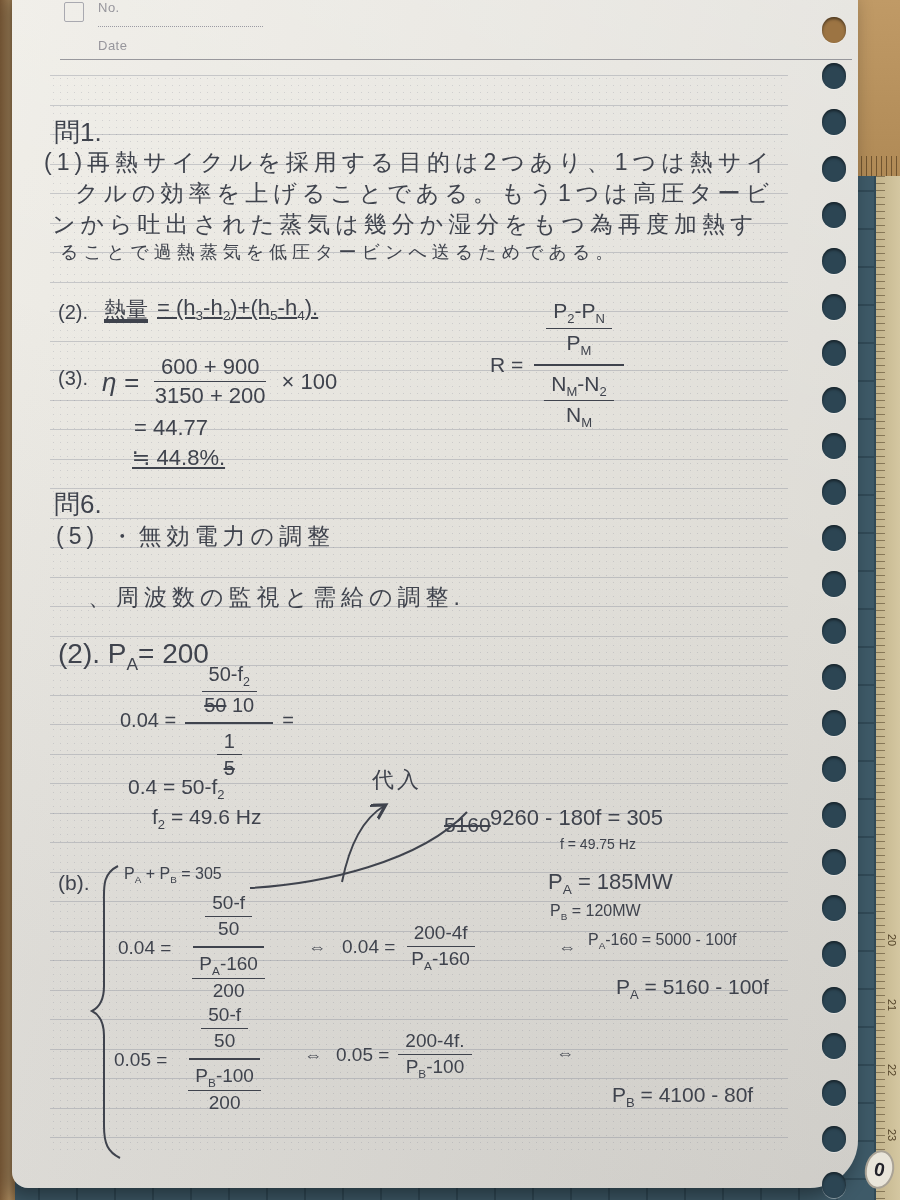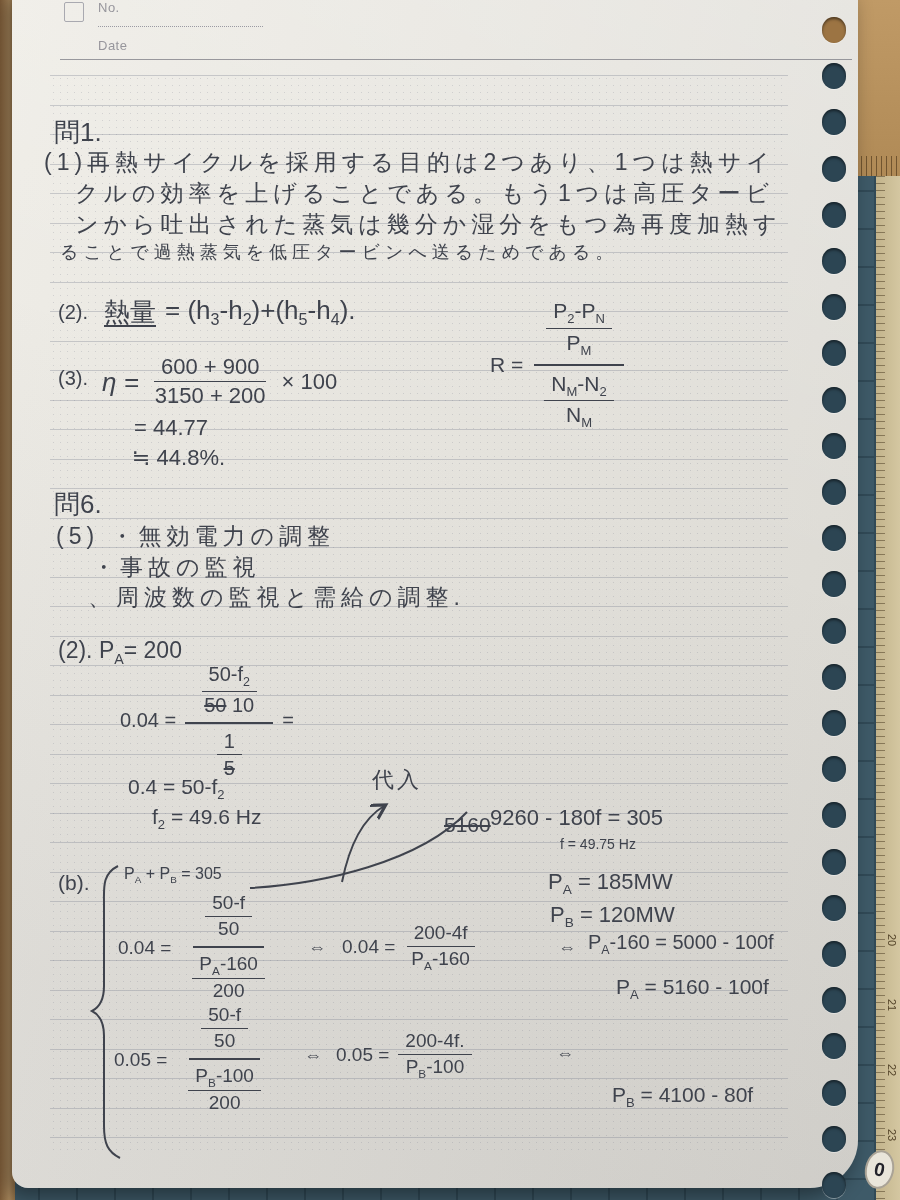--- a/index.html
+++ b/index.html
@@ -88,25 +88,25 @@
 
     <div class="checkbox"></div>
     <div class="print" style="left:86px;top:14px;">No.</div>
     <div class="dotted-line"></div>
     <div class="print" style="left:86px;top:52px;">Date</div>
     <div class="solid-line"></div>
 
     <div class="hw" style="left:42px;top:130px;font-size:26px;">問1.</div>
     <div class="hw jp" style="left:32px;top:162px;font-size:23px;">(1)再熱サイクルを採用する目的は2つあり、1つは熱サイ</div>
     <div class="hw jp" style="left:63px;top:193px;font-size:23px;">クルの効率を上げることである。もう1つは高圧タービ</div>
-    <div class="hw jp" style="left:40px;top:224px;font-size:23px;margin-left:23px;">ンから吐出された蒸気は幾分か湿分をもつ為再度加熱す</div>
+    <div class="hw jp" style="left:40px;top:224px;font-size:23px;">ンから吐出された蒸気は幾分か湿分をもつ為再度加熱す</div>
     <div class="hw jp" style="left:48px;top:255px;font-size:18px;">ることで過熱蒸気を低圧タービンへ送るためである。</div>
 
     <div class="hw" style="left:46px;top:314px;font-size:20px;">(2).</div>
-    <div class="hw eq" style="left:92px;top:308px;font-size:26px;">
+    <div class="hw eq" style="left:92px;top:308px;font-size:22px;text-decoration:underline;">
       <span class="u">熱量</span>
       <span>= (h<sub>3</sub>-h<sub>2</sub>)+(h<sub>5</sub>-h<sub>4</sub>).</span>
     </div>
 
     <div class="hw eq" style="left:478px;top:312px;font-size:21px;">
       <span>R =</span>
       <span class="frac bigfrac">
         <span class="num"><span class="frac">
           <span class="num">P<sub>2</sub>-P<sub>N</sub></span>
           <span class="den">P<sub>M</sub></span>
@@ -121,28 +121,27 @@
     <div class="hw" style="left:46px;top:380px;font-size:20px;">(3).</div>
     <div class="hw eq" style="left:90px;top:368px;font-size:22px;">
       <span style="font-style:italic;font-size:26px;">η =</span>
       <span class="frac">
         <span class="num">600 + 900</span>
         <span class="den">3150 + 200</span>
       </span>
       <span>× 100</span>
     </div>
     <div class="hw" style="left:122px;top:428px;font-size:22px;">= 44.77</div>
-    <div class="hw" style="left:120px;top:458px;font-size:22px;">≒ 44.8%.</div>
+    <div class="hw" style="left:120px;top:458px;font-size:22px;text-decoration:underline;">≒ 44.8%.</div>
 
     <div class="hw" style="left:42px;top:502px;font-size:26px;">問6.</div>
     <div class="hw jp" style="left:44px;top:536px;font-size:23px;">(5) ・無効電力の調整</div>
-    <div class="hw jp" style="left:80px;top:567px;font-size:23px;">・事故の監視</div>
     <div class="hw jp" style="left:76px;top:597px;font-size:23px;">、周波数の監視と需給の調整.</div>
 
-    <div class="hw" style="left:46px;top:650px;font-size:23px;">(2).  P<sub>A</sub>= 200</div>
+    <div class="hw" style="left:46px;top:650px;font-size:28px;">(2).  P<sub>A</sub>= 200</div>
 
     <div class="hw eq" style="left:108px;top:676px;font-size:20px;">
       <span>0.04 =</span>
       <span class="frac bigfrac">
         <span class="num"><span class="frac">
           <span class="num">50-f<sub>2</sub></span>
           <span class="den"><s>50</s> 10</span>
         </span></span>
         <span class="den"><span class="frac">
           <span class="num">1</span>
@@ -152,21 +151,21 @@
       <span>=</span>
     </div>
     <div class="hw" style="left:116px;top:788px;font-size:21px;">0.4 = 50-f<sub>2</sub></div>
     <div class="hw" style="left:140px;top:818px;font-size:21px;">f<sub>2</sub> = 49.6 Hz</div>
 
     <div class="hw" style="left:360px;top:780px;font-size:22px;letter-spacing:3px;font-family:Liberation Serif, serif;">代入</div>
     <div class="hw" style="left:432px;top:826px;font-size:21px;"><s>5160</s></div>
     <div class="hw" style="left:478px;top:818px;font-size:22px;">9260 - 180f = 305</div>
     <div class="hw" style="left:548px;top:850px;font-size:14px;">f = 49.75 Hz</div>
     <div class="hw" style="left:536px;top:882px;font-size:22px;">P<sub>A</sub> = 185MW</div>
-    <div class="hw" style="left:538px;top:915px;font-size:22px;">P<sub>B</sub> = 120MW</div>
+    <div class="hw" style="left:538px;top:915px;font-size:16px;">P<sub>B</sub> = 120MW</div>
 
     <div class="hw" style="left:46px;top:884px;font-size:21px;">(b).</div>
     <div class="hw" style="left:112px;top:878px;font-size:16px;">P<sub>A</sub> + P<sub>B</sub> = 305</div>
 
     <div class="hw eq" style="left:106px;top:906px;font-size:19px;">
       <span>0.04 =</span>
       <span class="frac bigfrac">
         <span class="num"><span class="frac">
           <span class="num">50-f</span>
           <span class="den">50</span>
@@ -179,21 +178,21 @@
     </div>
     <div class="hw" style="left:296px;top:950px;font-size:18px;">⇔</div>
     <div class="hw eq" style="left:330px;top:936px;font-size:19px;">
       <span>0.04 =</span>
       <span class="frac">
         <span class="num">200-4f</span>
         <span class="den">P<sub>A</sub>-160</span>
       </span>
     </div>
     <div class="hw" style="left:546px;top:950px;font-size:18px;">⇔</div>
-    <div class="hw" style="left:576px;top:944px;font-size:20px;">P<sub>A</sub>-160 = 5000 - 100f</div>
+    <div class="hw" style="left:576px;top:944px;font-size:16px;">P<sub>A</sub>-160 = 5000 - 100f</div>
     <div class="hw" style="left:604px;top:988px;font-size:21px;">P<sub>A</sub> = 5160 - 100f</div>
 
     <div class="hw eq" style="left:102px;top:1018px;font-size:19px;">
       <span>0.05 =</span>
       <span class="frac bigfrac">
         <span class="num"><span class="frac">
           <span class="num">50-f</span>
           <span class="den">50</span>
         </span></span>
         <span class="den"><span class="frac">

